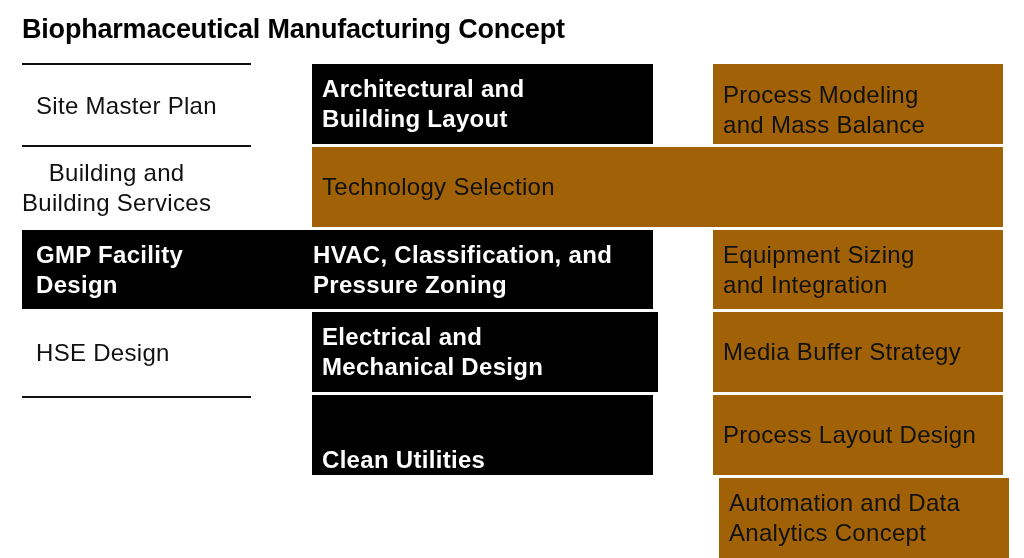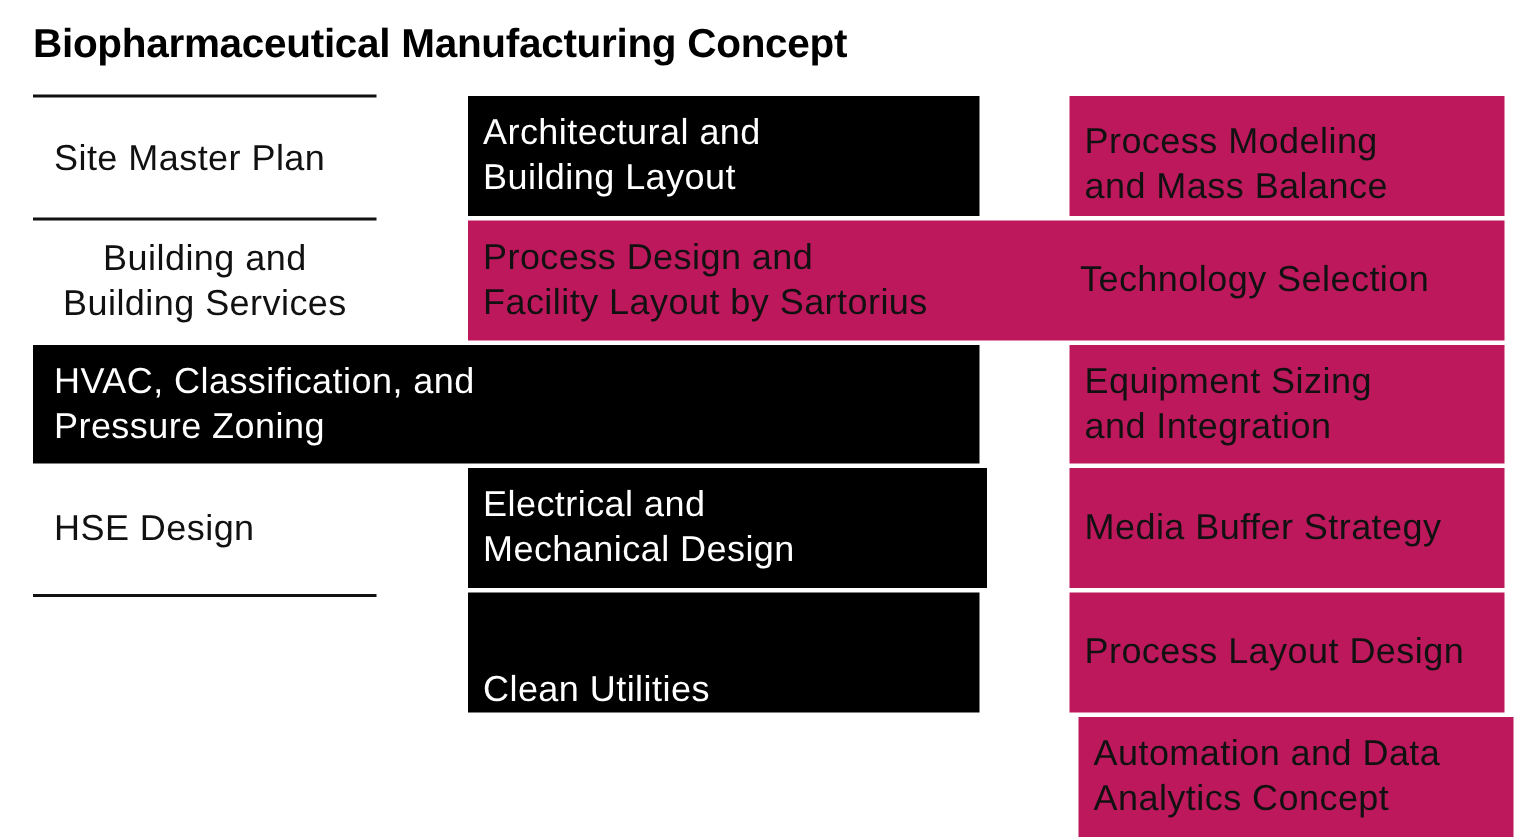--- a/index.html
+++ b/index.html
@@ -3,55 +3,55 @@
 <meta charset="utf-8">
 <style>
   html, body { margin:0; padding:0; background:#ffffff; }
   body { width:1024px; height:558px; position:relative; overflow:hidden;
          font-family:"Liberation Sans", sans-serif; }
   .title { position:absolute; left:22px; top:14px; font-size:27px; font-weight:bold; color:#000; letter-spacing:-0.2px; }
   .rule { position:absolute; left:22px; width:229px; height:2px; background:#111; }
   .cell { position:absolute; box-sizing:border-box; padding:0 10px; display:flex; align-items:center;
           font-size:24px; line-height:30px; letter-spacing:0.3px; }
   .txt { white-space:pre-line; }
-  .black { background:#000; color:#fff; }
-  .yellow { background:#be185d; color:#111; }
+  .black { background:#000; color:#fff;font-weight:bold; }
+  .yellow { background:#a16207; color:#111; }
   .plain { background:transparent; color:#111; padding-left:14px;text-align:center; }
 </style>
 </head>
 <body>
 
 <div class="title">Biopharmaceutical Manufacturing Concept</div>
 
 <div class="rule" style="top:63px"></div>
 <div class="rule" style="top:145px"></div>
 <div class="rule" style="top:396px"></div>
 
 <div class="cell plain" style="left:22px;top:66px;width:230px;height:79px">
   <span class="txt">Site Master Plan</span>
   </div>
-<div class="cell plain" style="left:28px;top:148px;width:230px;height:79px">
+<div class="cell plain" style="left:8px;top:148px;width:230px;height:79px">
   <span class="txt">Building and
 Building Services</span>
   </div>
 <div class="cell black" style="left:22px;top:230px;width:631px;height:79px;padding-left:14px">
+  <span class="txt" style="width:277px">GMP Facility
+Design</span>
   <span class="txt">HVAC, Classification, and
 Pressure Zoning</span>
   </div>
 <div class="cell plain" style="left:22px;top:312px;width:230px;height:82px">
   <span class="txt">HSE Design</span>
   </div>
 
 <div class="cell black" style="left:312px;top:64px;width:341px;height:80px">
   <span class="txt">Architectural and
 Building Layout</span>
   </div>
 <div class="cell yellow" style="left:312px;top:147px;width:691px;height:80px">
-  <span class="txt" style="width:398px">Process Design and
-Facility Layout by Sartorius</span>
   <span class="txt">Technology Selection</span>
   </div>
 <div class="cell black" style="left:312px;top:312px;width:346px;height:80px">
   <span class="txt">Electrical and
 Mechanical Design</span>
   </div>
 <div class="cell black" style="left:312px;top:395px;width:341px;height:80px;align-items:flex-end;padding-top:25px">
   <span class="txt">Clean Utilities</span>
   </div>
 

